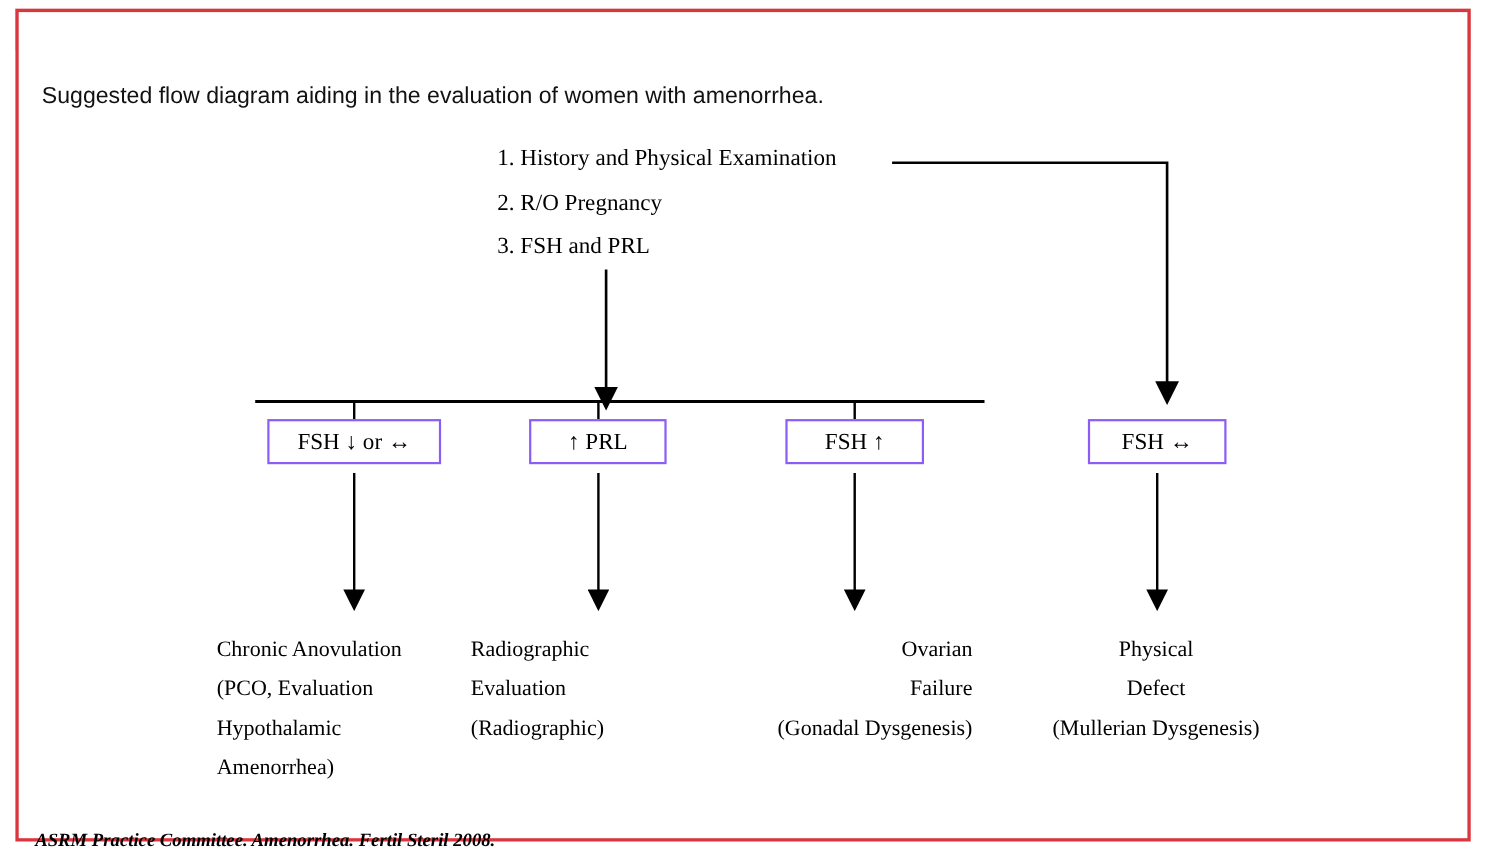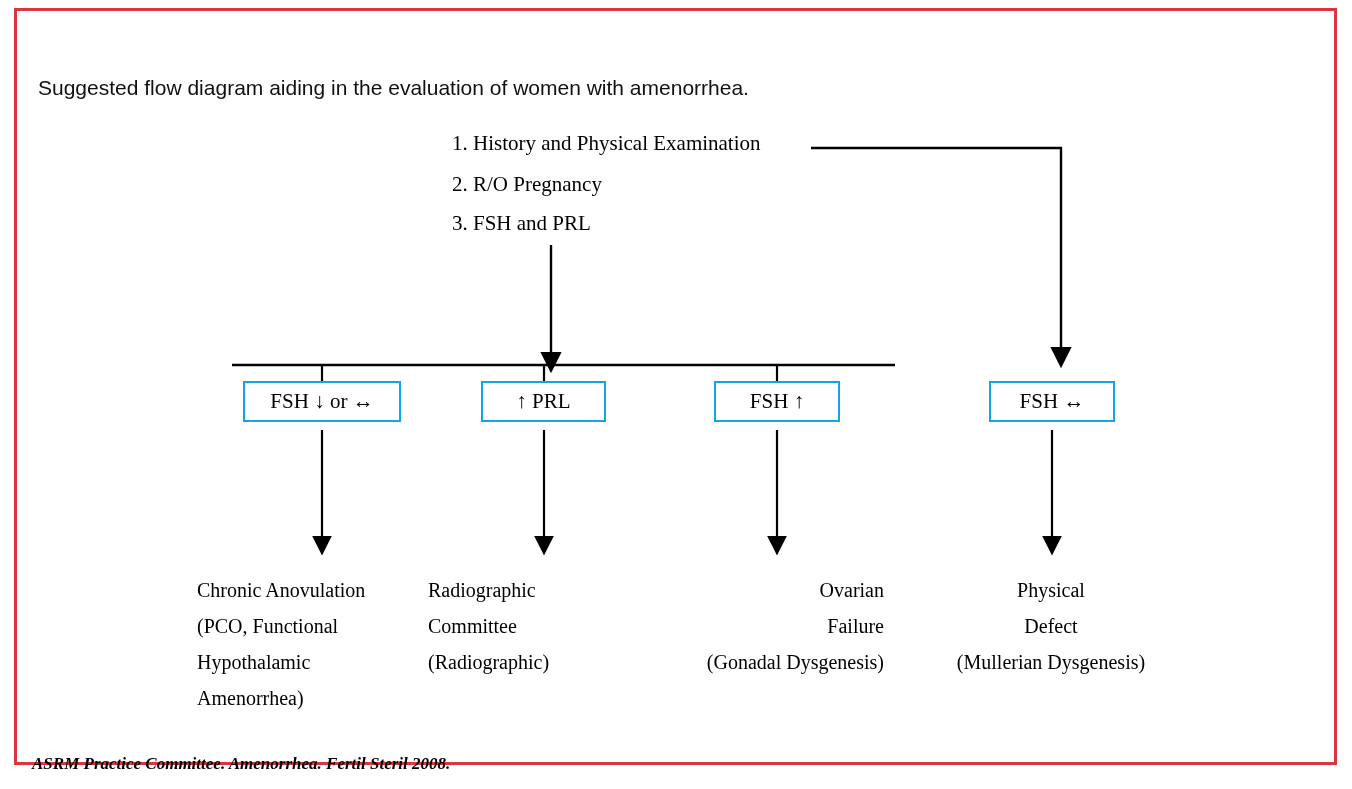--- a/index.html
+++ b/index.html
@@ -86,21 +86,21 @@
     color: #000000;
     white-space: nowrap;
   }
   #intake-1 { left: 452px; top: 131px; }
   #intake-2 { left: 452px; top: 172px; }
   #intake-3 { left: 452px; top: 211px; }
 
   
   .node-box {
     position: absolute;
-    border: 2px solid #0ea5e9;
+    border: 2px solid #8b5cf6;
     background: #ffffff;
     box-sizing: border-box;
     height: 41px;
     display: flex;
     align-items: center;
     justify-content: center;
     font-family: "Liberation Serif", serif;
     font-size: 21px;
     color: #000000;
     white-space: nowrap;
@@ -187,27 +187,27 @@
 </div>
 <div class="node-box" id="box-2">
   <span>FSH ↑</span>
 </div>
 <div class="node-box" id="box-3">
   <span>FSH ↔</span>
 </div>
 
 <div class="outcome" id="outcome-0">
   <div>Chronic Anovulation</div>
-  <div>(PCO, Functional</div>
+  <div>(PCO, Evaluation</div>
   <div>Hypothalamic</div>
   <div>Amenorrhea)</div>
 </div>
 <div class="outcome" id="outcome-1">
   <div>Radiographic</div>
-  <div>Committee</div>
+  <div>Evaluation</div>
   <div>(Radiographic)</div>
 </div>
 <div class="outcome" id="outcome-2">
   <div>Ovarian</div>
   <div>Failure</div>
   <div>(Gonadal Dysgenesis)</div>
 </div>
 <div class="outcome" id="outcome-3">
   <div>Physical</div>
   <div>Defect</div>

